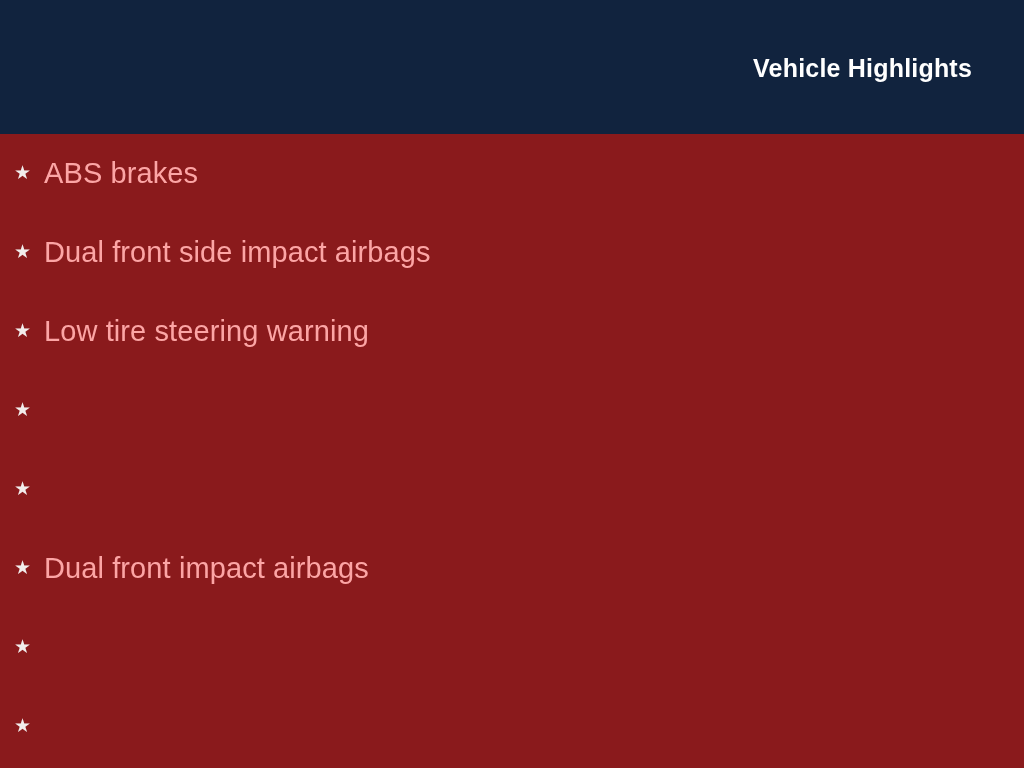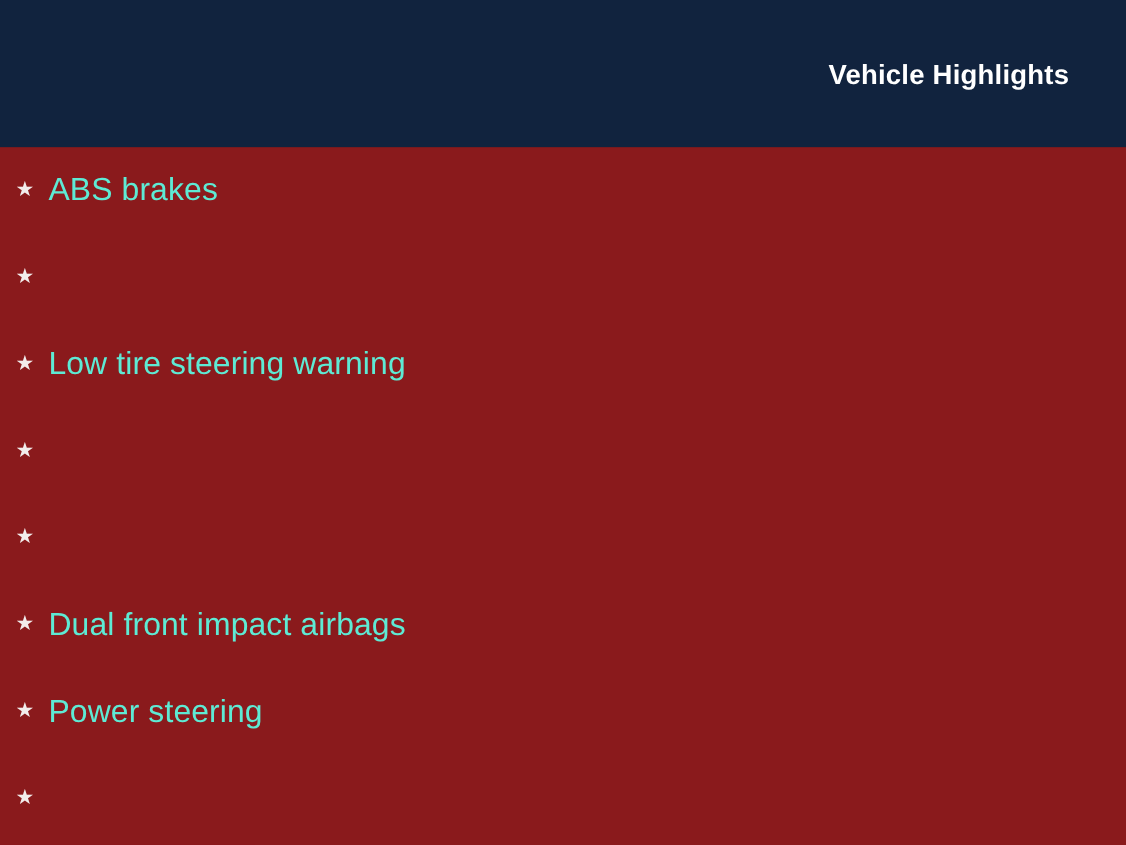--- a/index.html
+++ b/index.html
@@ -89,21 +89,21 @@
     min-width: 30px;
     color: #F2EDEC;
     font-size: 19px;
     line-height: 1;
     text-align: left;
     position: relative;
     top: -1px;
   }
 
   .feature-text {
-    color: #5eead4;
+    color: #fca5a5;
     font-size: 29px;
     font-weight: 300;
     line-height: 1.1;
     letter-spacing: 0.1px;
   }
 </style>
 </head>
 <body>
 
 <div id="slide">
@@ -115,20 +115,21 @@
   <div id="body-area">
     <ul id="feature-list">
 
       <li class="feature-item">
         <span class="bullet-star">★</span>
         <span class="feature-text">ABS brakes</span>
       </li>
 
       <li class="feature-item">
         <span class="bullet-star">★</span>
+        <span class="feature-text">Dual front side impact airbags</span>
       </li>
 
       <li class="feature-item">
         <span class="bullet-star">★</span>
         <span class="feature-text">Low tire steering warning</span>
       </li>
 
       <li class="feature-item">
         <span class="bullet-star">★</span>
       </li>
@@ -137,21 +138,20 @@
         <span class="bullet-star">★</span>
       </li>
 
       <li class="feature-item">
         <span class="bullet-star">★</span>
         <span class="feature-text">Dual front impact airbags</span>
       </li>
 
       <li class="feature-item">
         <span class="bullet-star">★</span>
-        <span class="feature-text">Power steering</span>
       </li>
 
       <li class="feature-item">
         <span class="bullet-star">★</span>
       </li>
 
     </ul>
   </div>
 
 </div>

